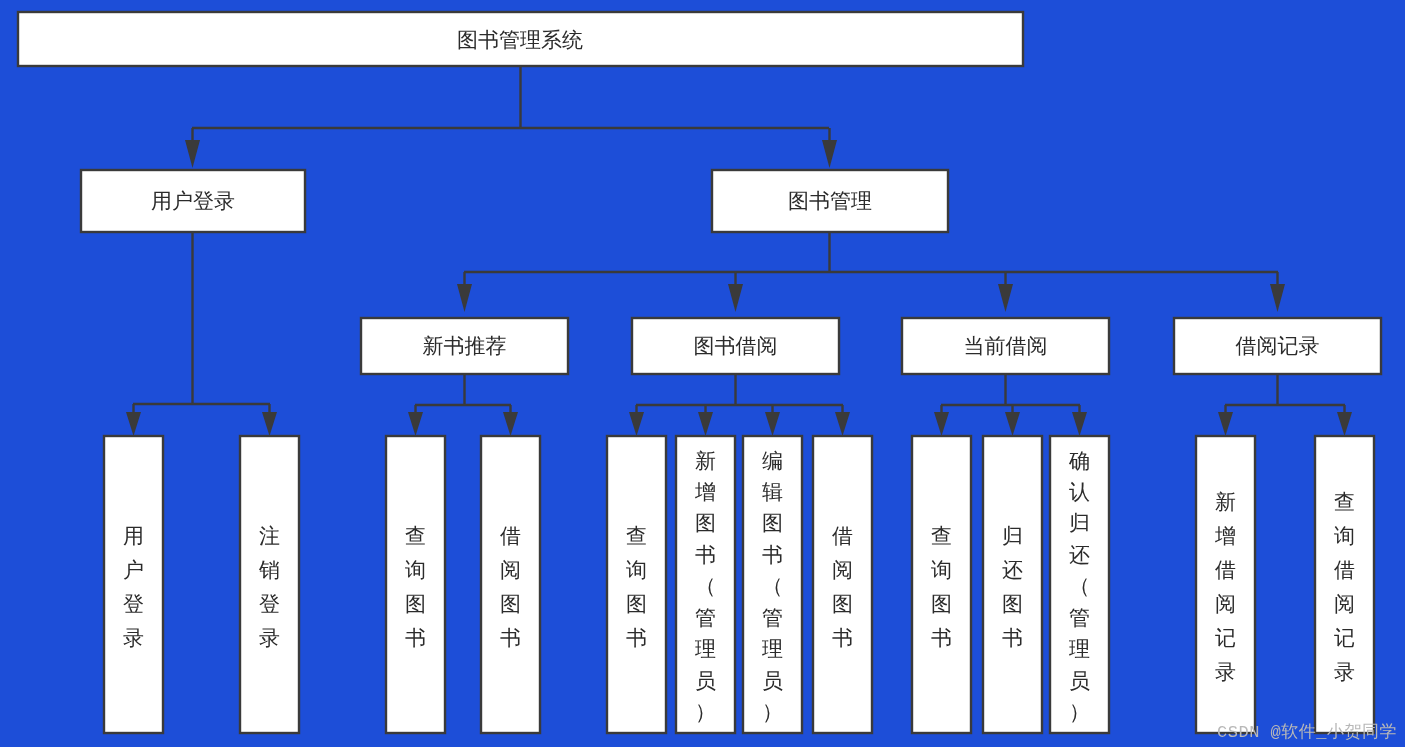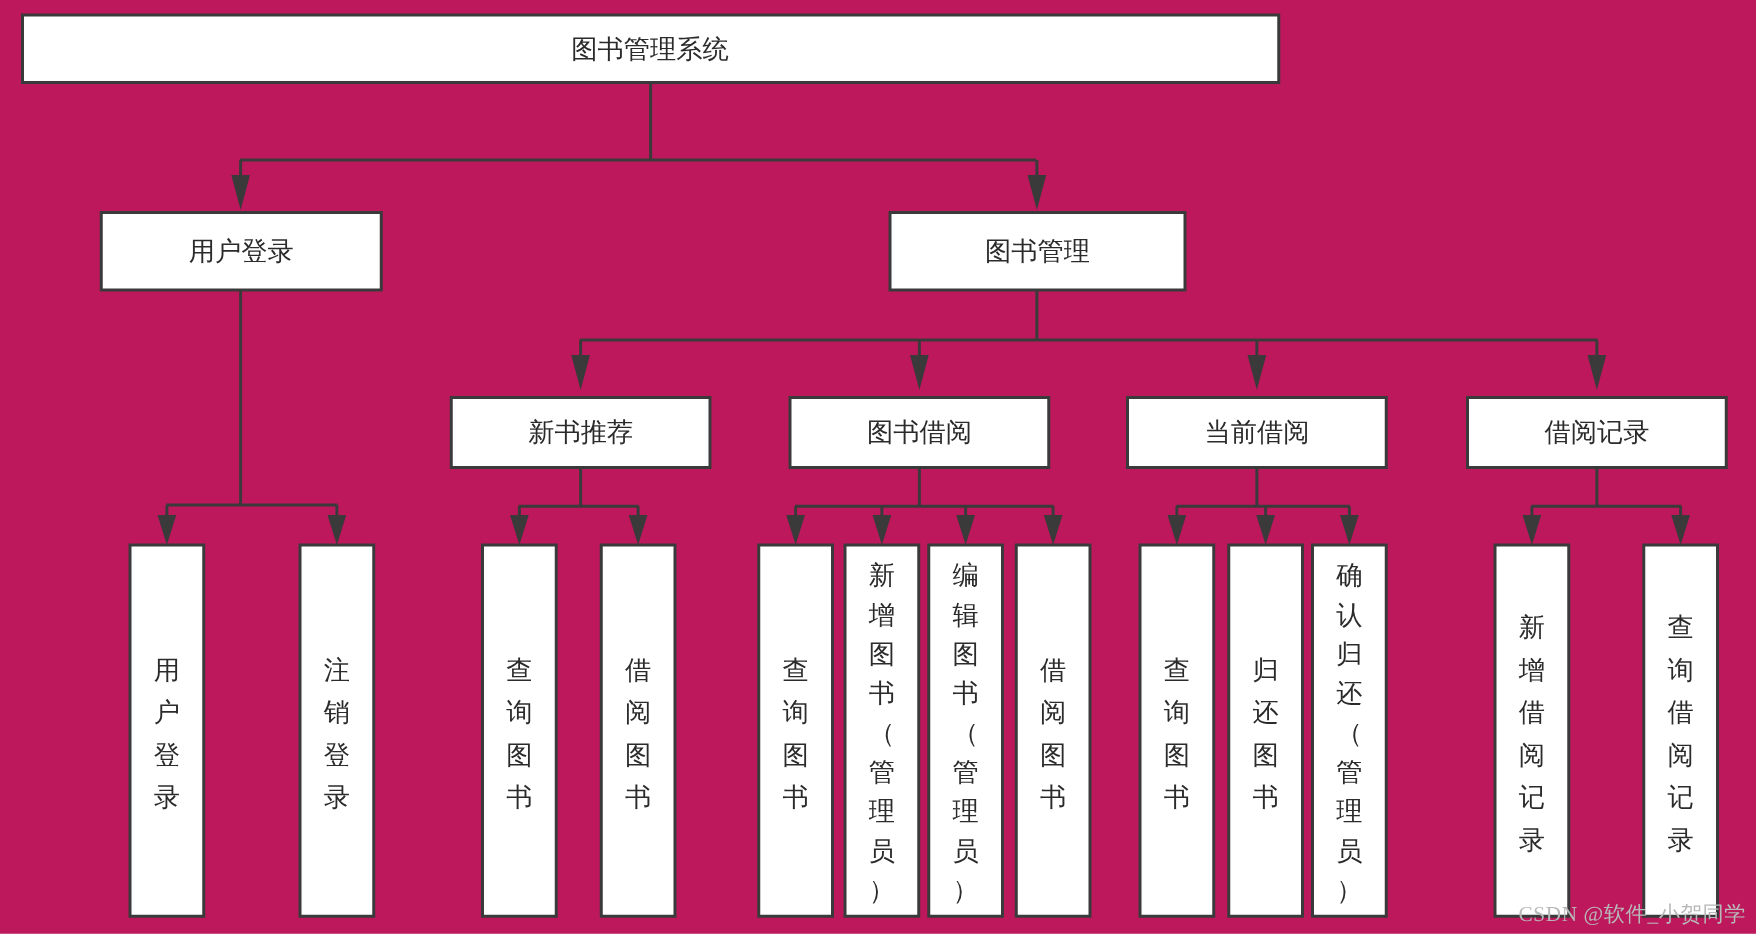--- a/index.html
+++ b/index.html
@@ -10,21 +10,21 @@
   body {
     width: 1405px;
     height: 747px;
     font-family: "DejaVu Sans", "Liberation Sans", sans-serif;
     overflow: hidden;
   }
   #diagram-root {
     position: relative;
     width: 1405px;
     height: 747px;
-    background: #be185d;
+    background: #1d4ed8;
   }
   svg#flow-svg {
     position: absolute;
     left: 0;
     top: 0;
     width: 1405px;
     height: 747px;
   }
   .node-box {
     fill: #ffffff;
@@ -51,21 +51,21 @@
   .node-label-v {
     fill: #2b2b2b;
     font-family: "DejaVu Sans", "Liberation Sans", sans-serif;
     font-size: 21px;
     text-anchor: middle;
   }
   .watermark {
     position: absolute;
     right: 8px;
     bottom: 4px;
-    font-family: Liberation Serif, serif;
+    font-family: Liberation Mono, monospace;
     font-size: 17px;
     color: #b8b8b8;
     white-space: nowrap;
     letter-spacing: 0.5px;
     user-select: none;
     text-align: center;
   }
 </style>
 </head>
 <body>

